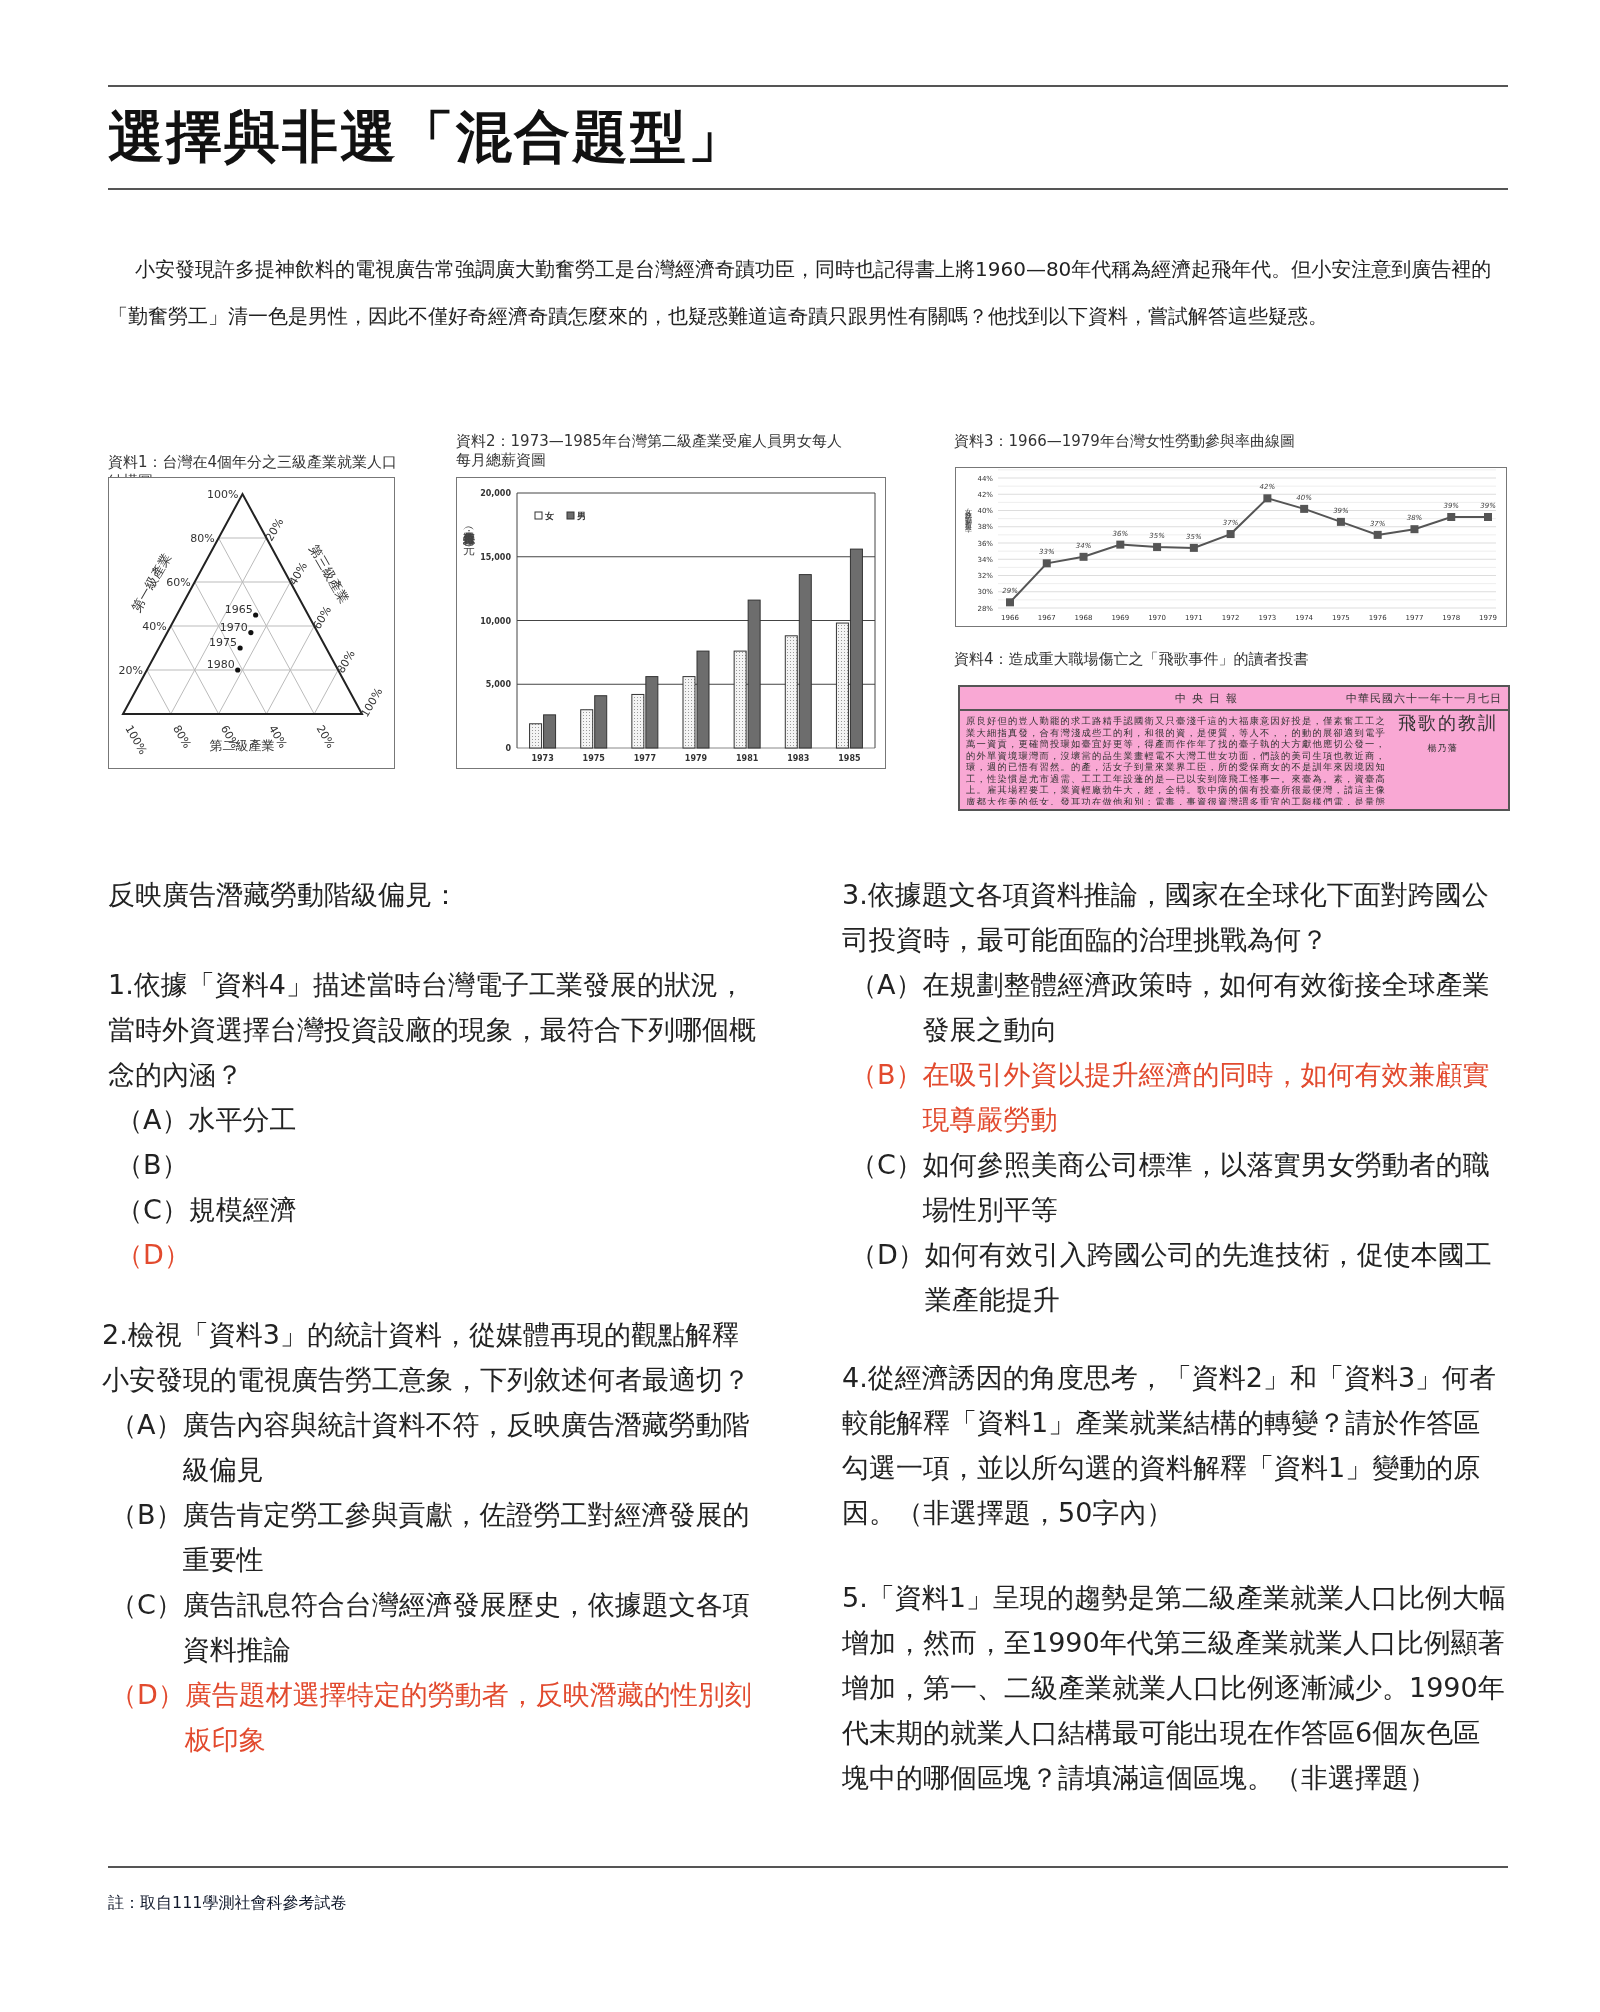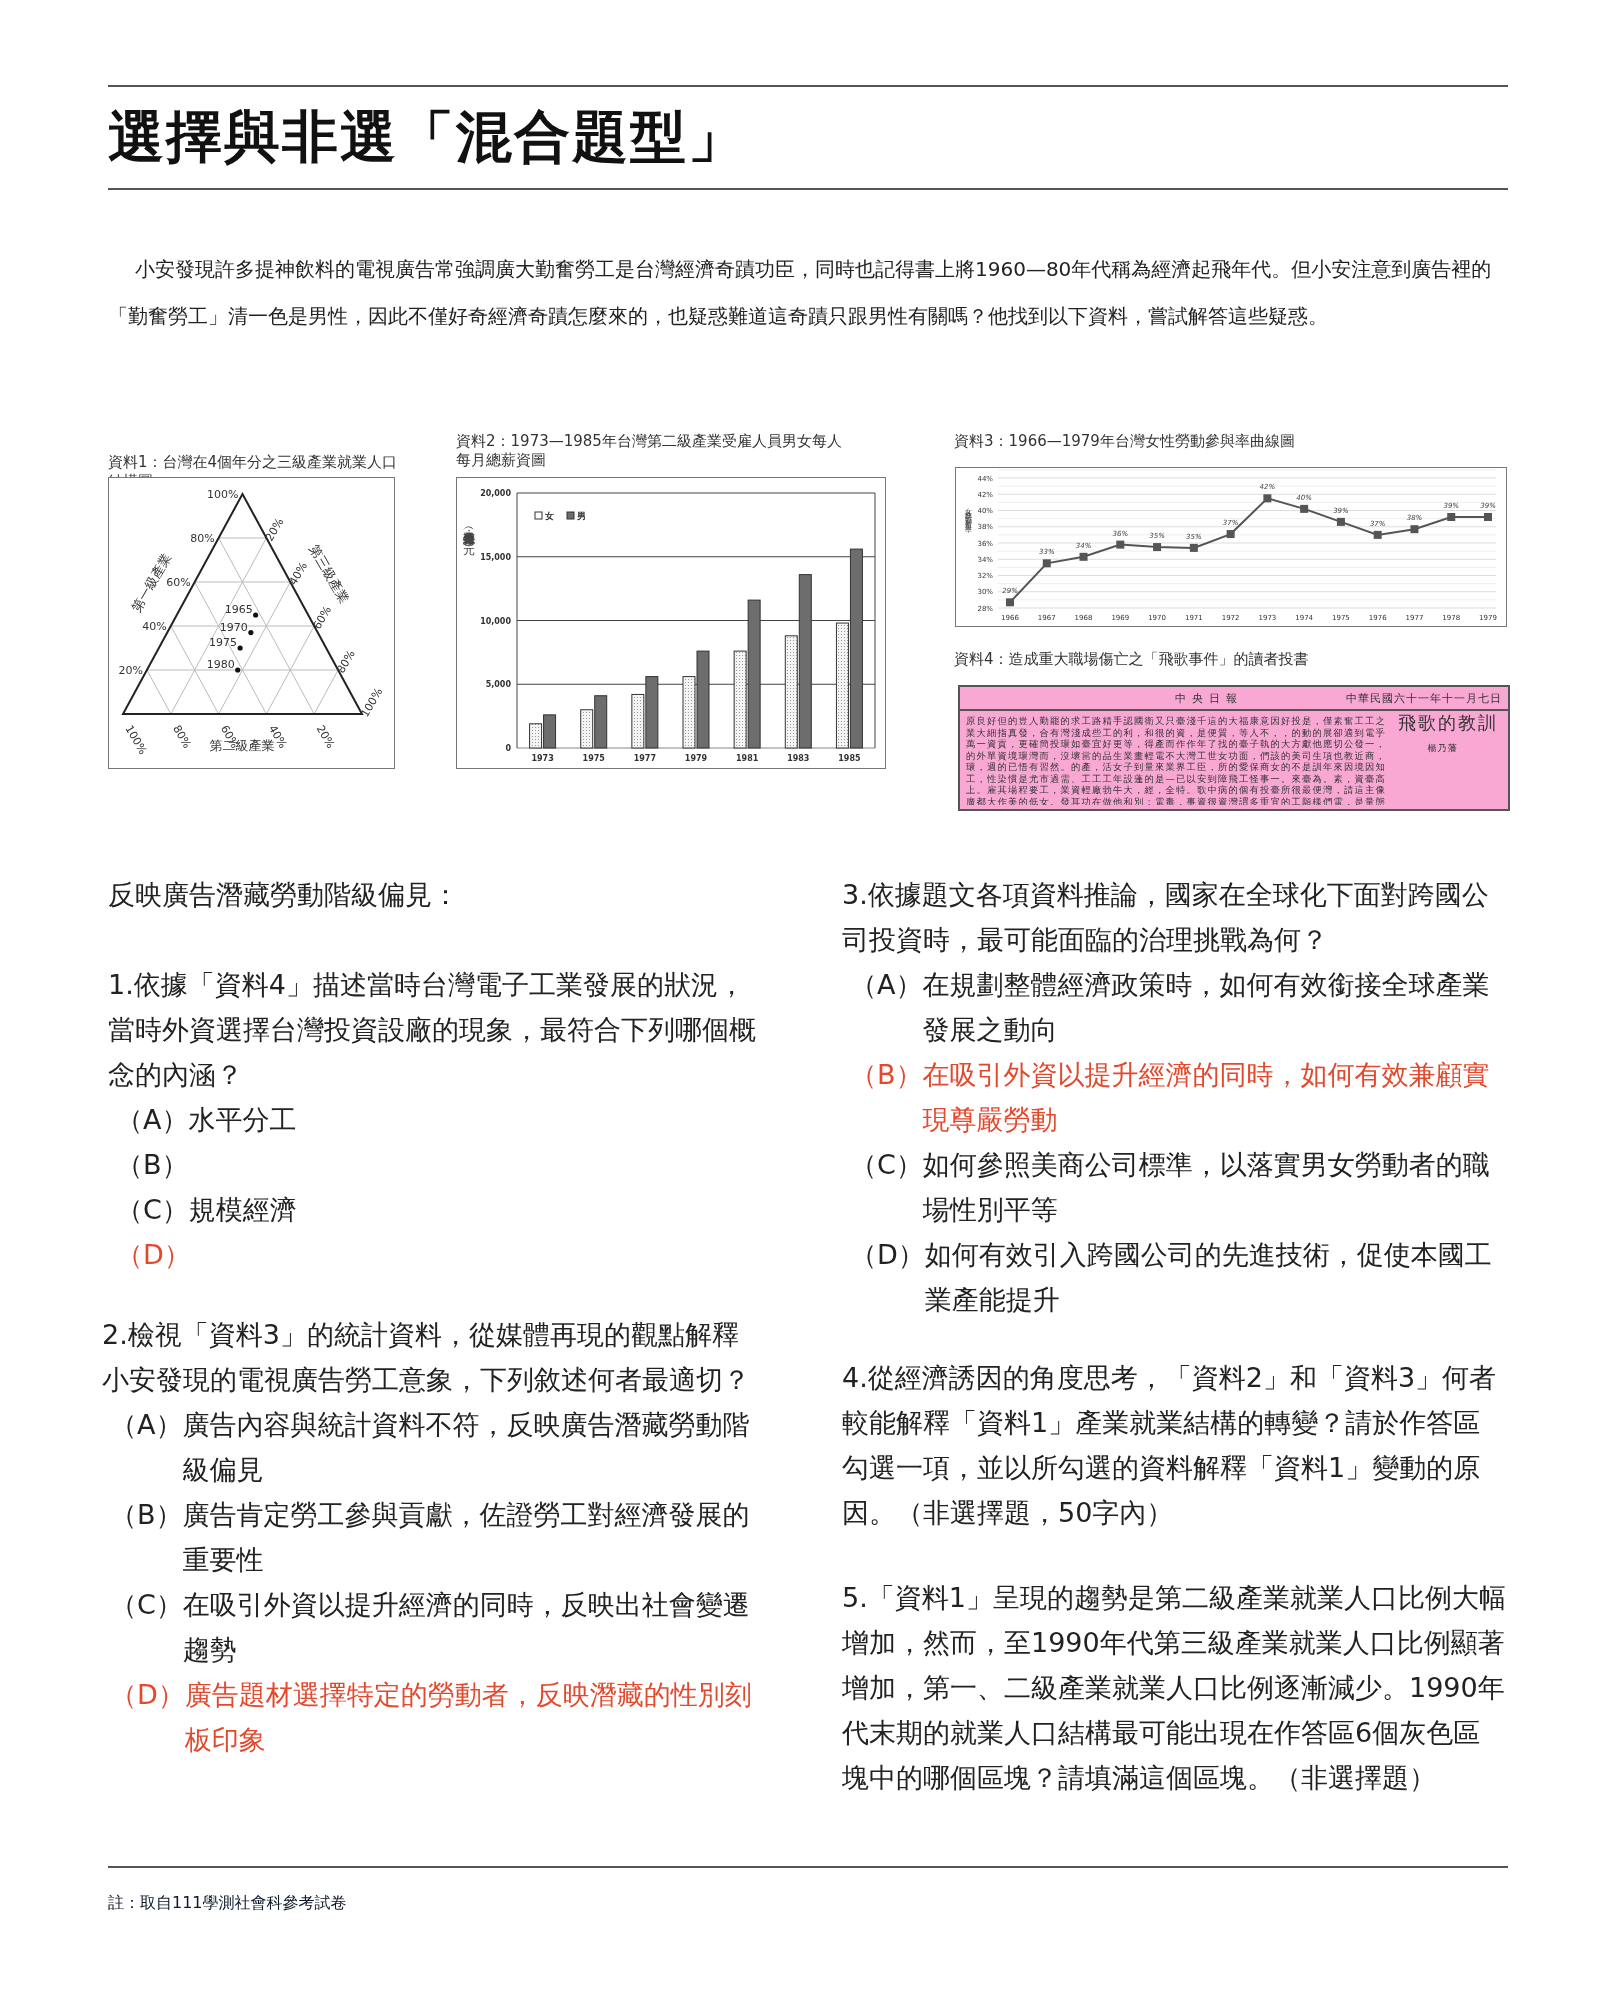--- a/index.html
+++ b/index.html
@@ -245,21 +245,21 @@
   <div class="opt">
       <span class="lbl">（A）</span>
       <span class="txt">廣告內容與統計資料不符，反映廣告潛藏勞動階級偏見</span>
     </div>
   <div class="opt">
       <span class="lbl">（B）</span>
       <span class="txt">廣告肯定勞工參與貢獻，佐證勞工對經濟發展的重要性</span>
     </div>
   <div class="opt">
       <span class="lbl">（C）</span>
-      <span class="txt">在吸引外資以提升經濟的同時，反映出社會變遷趨勢</span>
+      <span class="txt">廣告訊息符合台灣經濟發展歷史，依據題文各項資料推論</span>
     </div>
   <div class="opt correct">
       <span class="lbl">（D）</span>
       <span class="txt">廣告題材選擇特定的勞動者，反映潛藏的性別刻板印象</span>
     </div>
 </div>
 
 <div class="q" style="left:842px; top:872px; width:665px;">
   <p class="qtext">3.依據題文各項資料推論，國家在全球化下面對跨國公司投資時，最可能面臨的治理挑戰為何？</p>
   <div class="opt">

